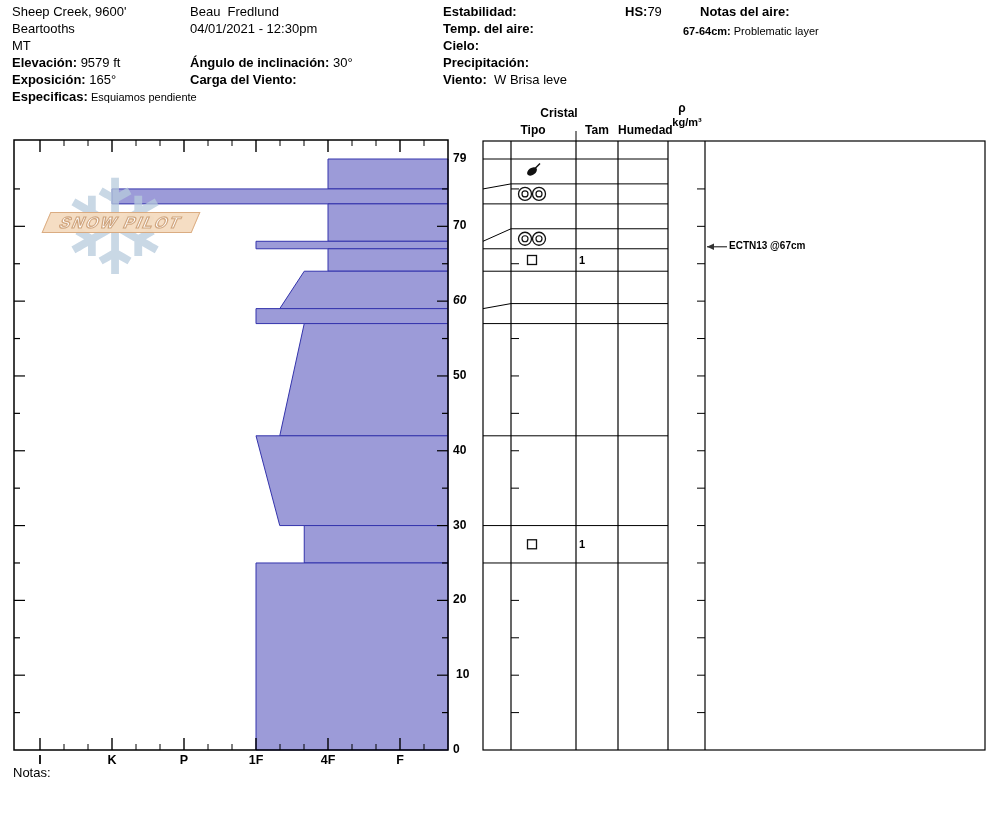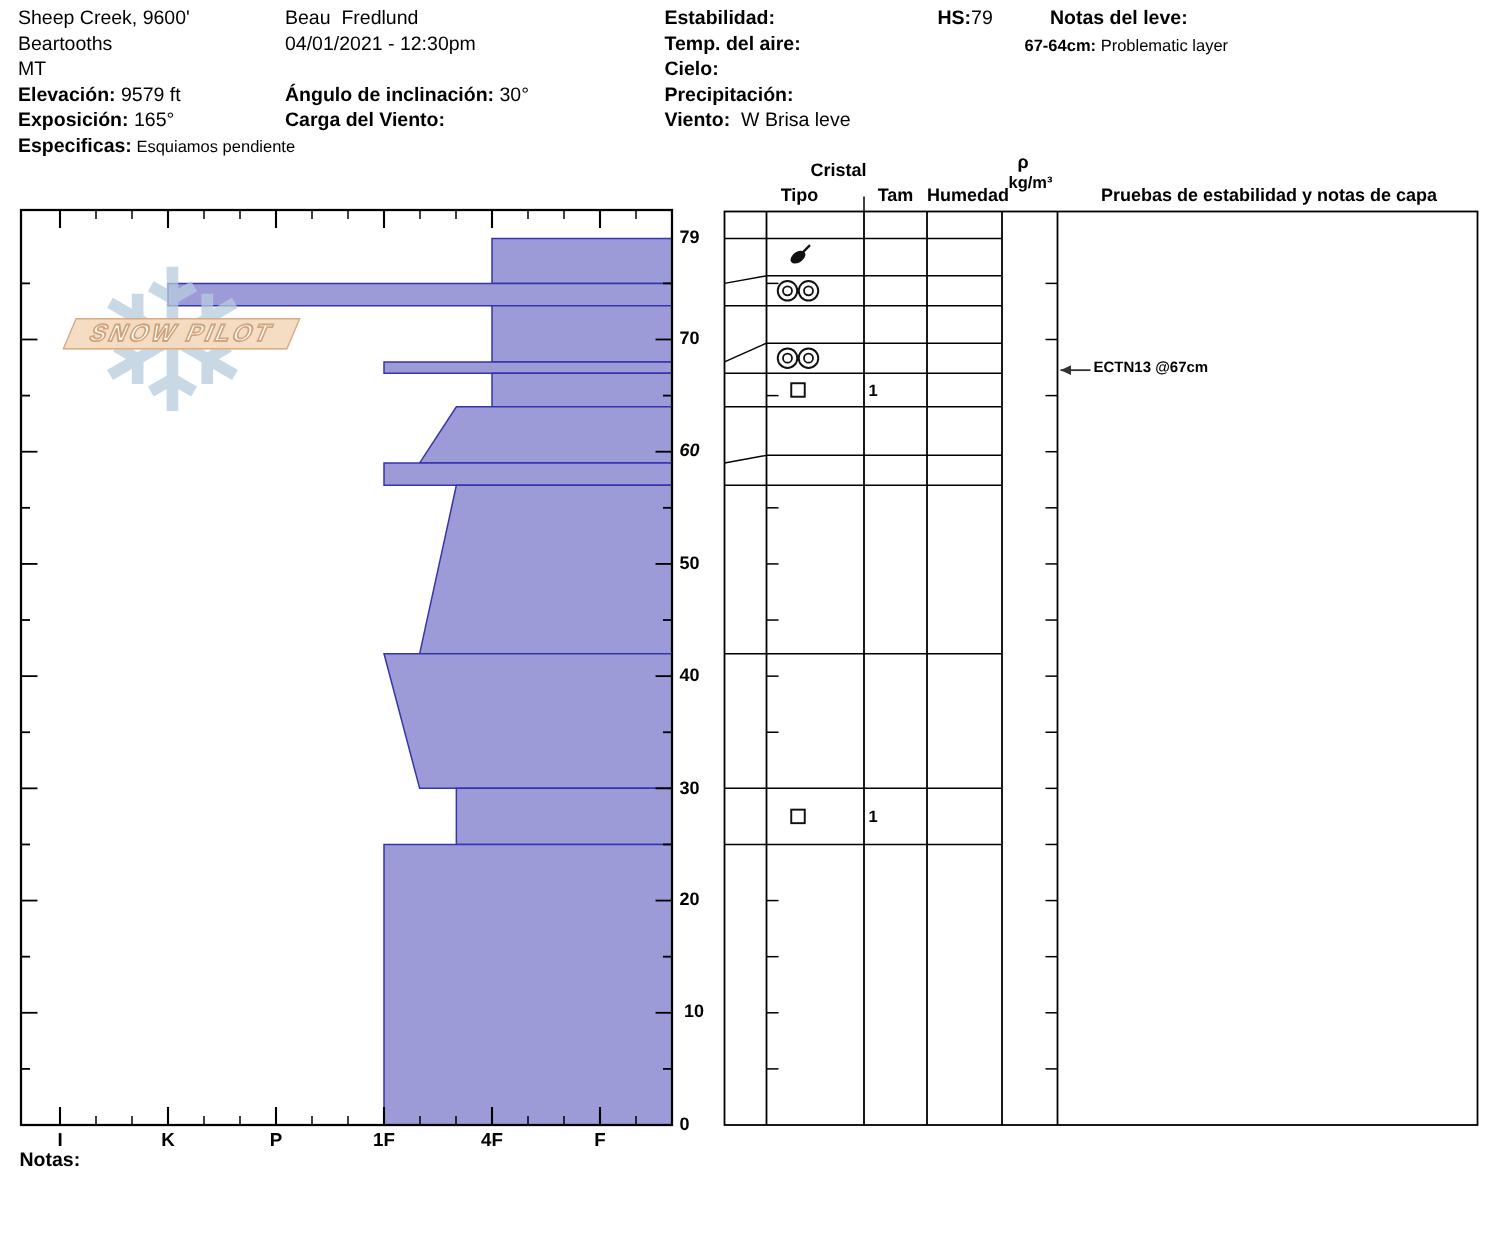--- a/index.html
+++ b/index.html
@@ -13,21 +13,21 @@
   .dl{position:absolute;font-weight:bold;font-size:12px;z-index:4;}
   .hl{position:absolute;font-weight:bold;font-size:12.5px;text-align:center;width:40px;z-index:4;}
   .ect{position:absolute;font-weight:bold;font-size:10px;z-index:4;white-space:nowrap;}
   .flake{position:absolute;left:48px;top:162px;width:134px;height:134px;z-index:2;
          font-size:132px;line-height:134px;text-align:center;opacity:0.75;}
   .banner{position:absolute;left:46px;top:212px;width:148px;height:19px;z-index:3;
           transform:skewX(-23deg);display:flex;align-items:center;justify-content:center;
           opacity:0.95;}
   .banner span{font-weight:bold;font-size:16px;letter-spacing:2px;color:#fff;
           -webkit-text-stroke:1.2px #cfa177;white-space:nowrap;}
-  .notas{position:absolute;left:13px;top:765px;font-weight:bold;font-size:13px;z-index:4;}
+  .notas{position:absolute;left:13px;top:765px;font-weight:normal;font-size:13px;z-index:4;}
 </style>
 </head>
 <body>
 
 <div class="page">
 
   <svg id="gfx" width="994" height="840" viewBox="0 0 994 840">
       <polygon points="448,159 328,159 328,188.92405063291142 448,188.92405063291142" fill="#9c9bd8" stroke="#3434ac" stroke-width="1"></polygon>
       <polygon points="448,188.92405063291142 112,188.92405063291142 112,203.88607594936707 448,203.88607594936707" fill="#9c9bd8" stroke="#3434ac" stroke-width="1"></polygon>
       <polygon points="448,203.88607594936707 328,203.88607594936707 328,241.2911392405063 448,241.2911392405063" fill="#9c9bd8" stroke="#3434ac" stroke-width="1"></polygon>
@@ -194,30 +194,29 @@
   <div class="h" style="left:190px;top:55px"><b>Ángulo de inclinación:</b><span> 30°</span></div>
   <div class="h" style="left:190px;top:72px"><b>Carga del Viento:</b></div>
 
   <div class="h" style="left:443px;top:4px"><b>Estabilidad:</b></div>
   <div class="h" style="left:443px;top:21px"><b>Temp. del aire:</b></div>
   <div class="h" style="left:443px;top:38px"><b>Cielo:</b></div>
   <div class="h" style="left:443px;top:55px"><b>Precipitación:</b></div>
   <div class="h" style="left:443px;top:72px"><b>Viento:</b><span>  W Brisa leve</span></div>
 
   <div class="h" style="left:625px;top:4px"><b>HS:</b><span>79</span></div>
-  <div class="h" style="left:700px;top:4px"><b>Notas del leve:</b></div>
+  <div class="h" style="left:700px;top:4px"><b>Notas del aire:</b></div>
   <div class="h sm" style="left:683px;top:23px"><b>67-64cm:</b><span> Problematic layer</span></div>
 
   <div class="th" style="left:529px;top:106px;width:60px">Cristal</div>
   <div class="th" style="left:513px;top:123px;width:40px">Tipo</div>
   <div class="th" style="left:577px;top:123px;width:40px">Tam</div>
   <div class="th" style="left:618px;top:123px;width:50px">Humedad</div>
   <div class="th" style="left:672px;top:101px;width:20px">ρ</div>
   <div class="th" style="left:666px;top:116px;width:42px;font-size:11px">kg/m³</div>
-  <div class="th" style="left:705px;top:123px;width:282px">Pruebas de estabilidad y notas de capa</div>
 
   <div class="notas">Notas:</div>
 
   <div id="dyn">
       <div class="ect" style="left: 729px; top: 239.772px;">ECTN13 @67cm</div>
       <div class="dl" style="left: 453px; top: 151px;">79</div>
       <div class="dl" style="left: 453px; top: 218.329px; text-align: right;">70</div>
       <div class="dl" style="left: 453px; top: 293.139px; font-style: italic;">60</div>
       <div class="dl" style="left: 453px; top: 367.949px;">50</div>
       <div class="dl" style="left: 453px; top: 442.759px;">40</div>

